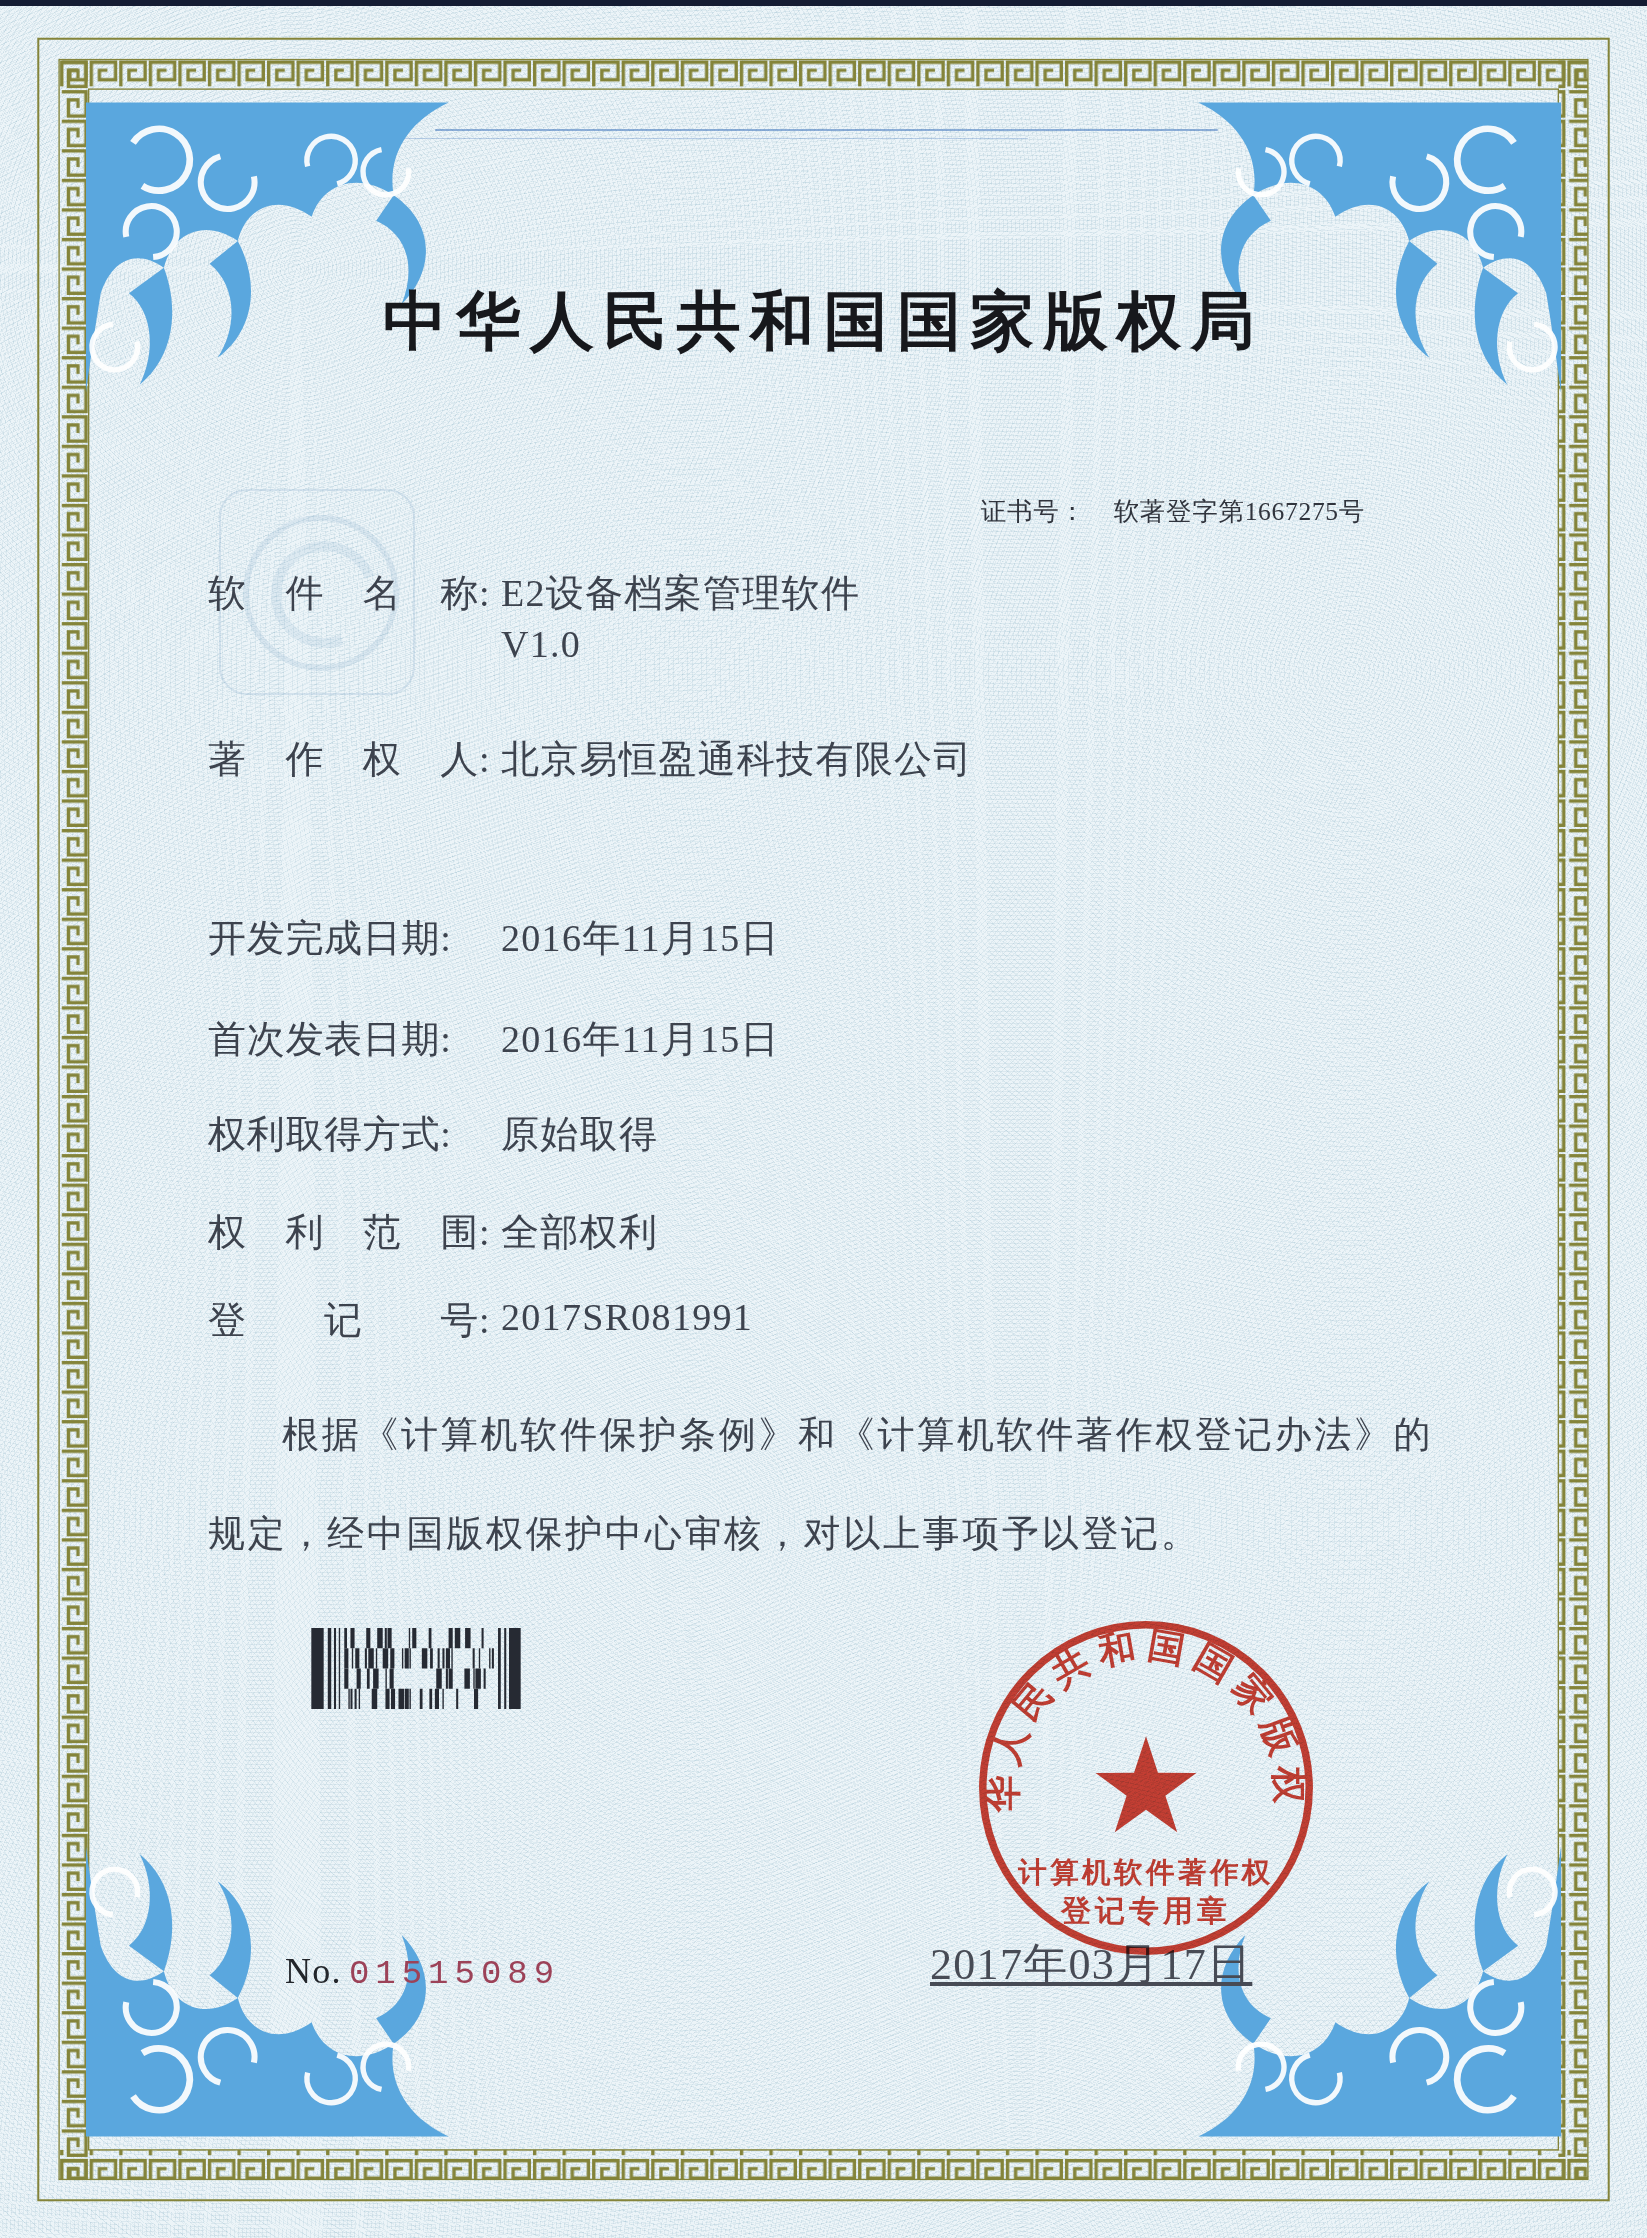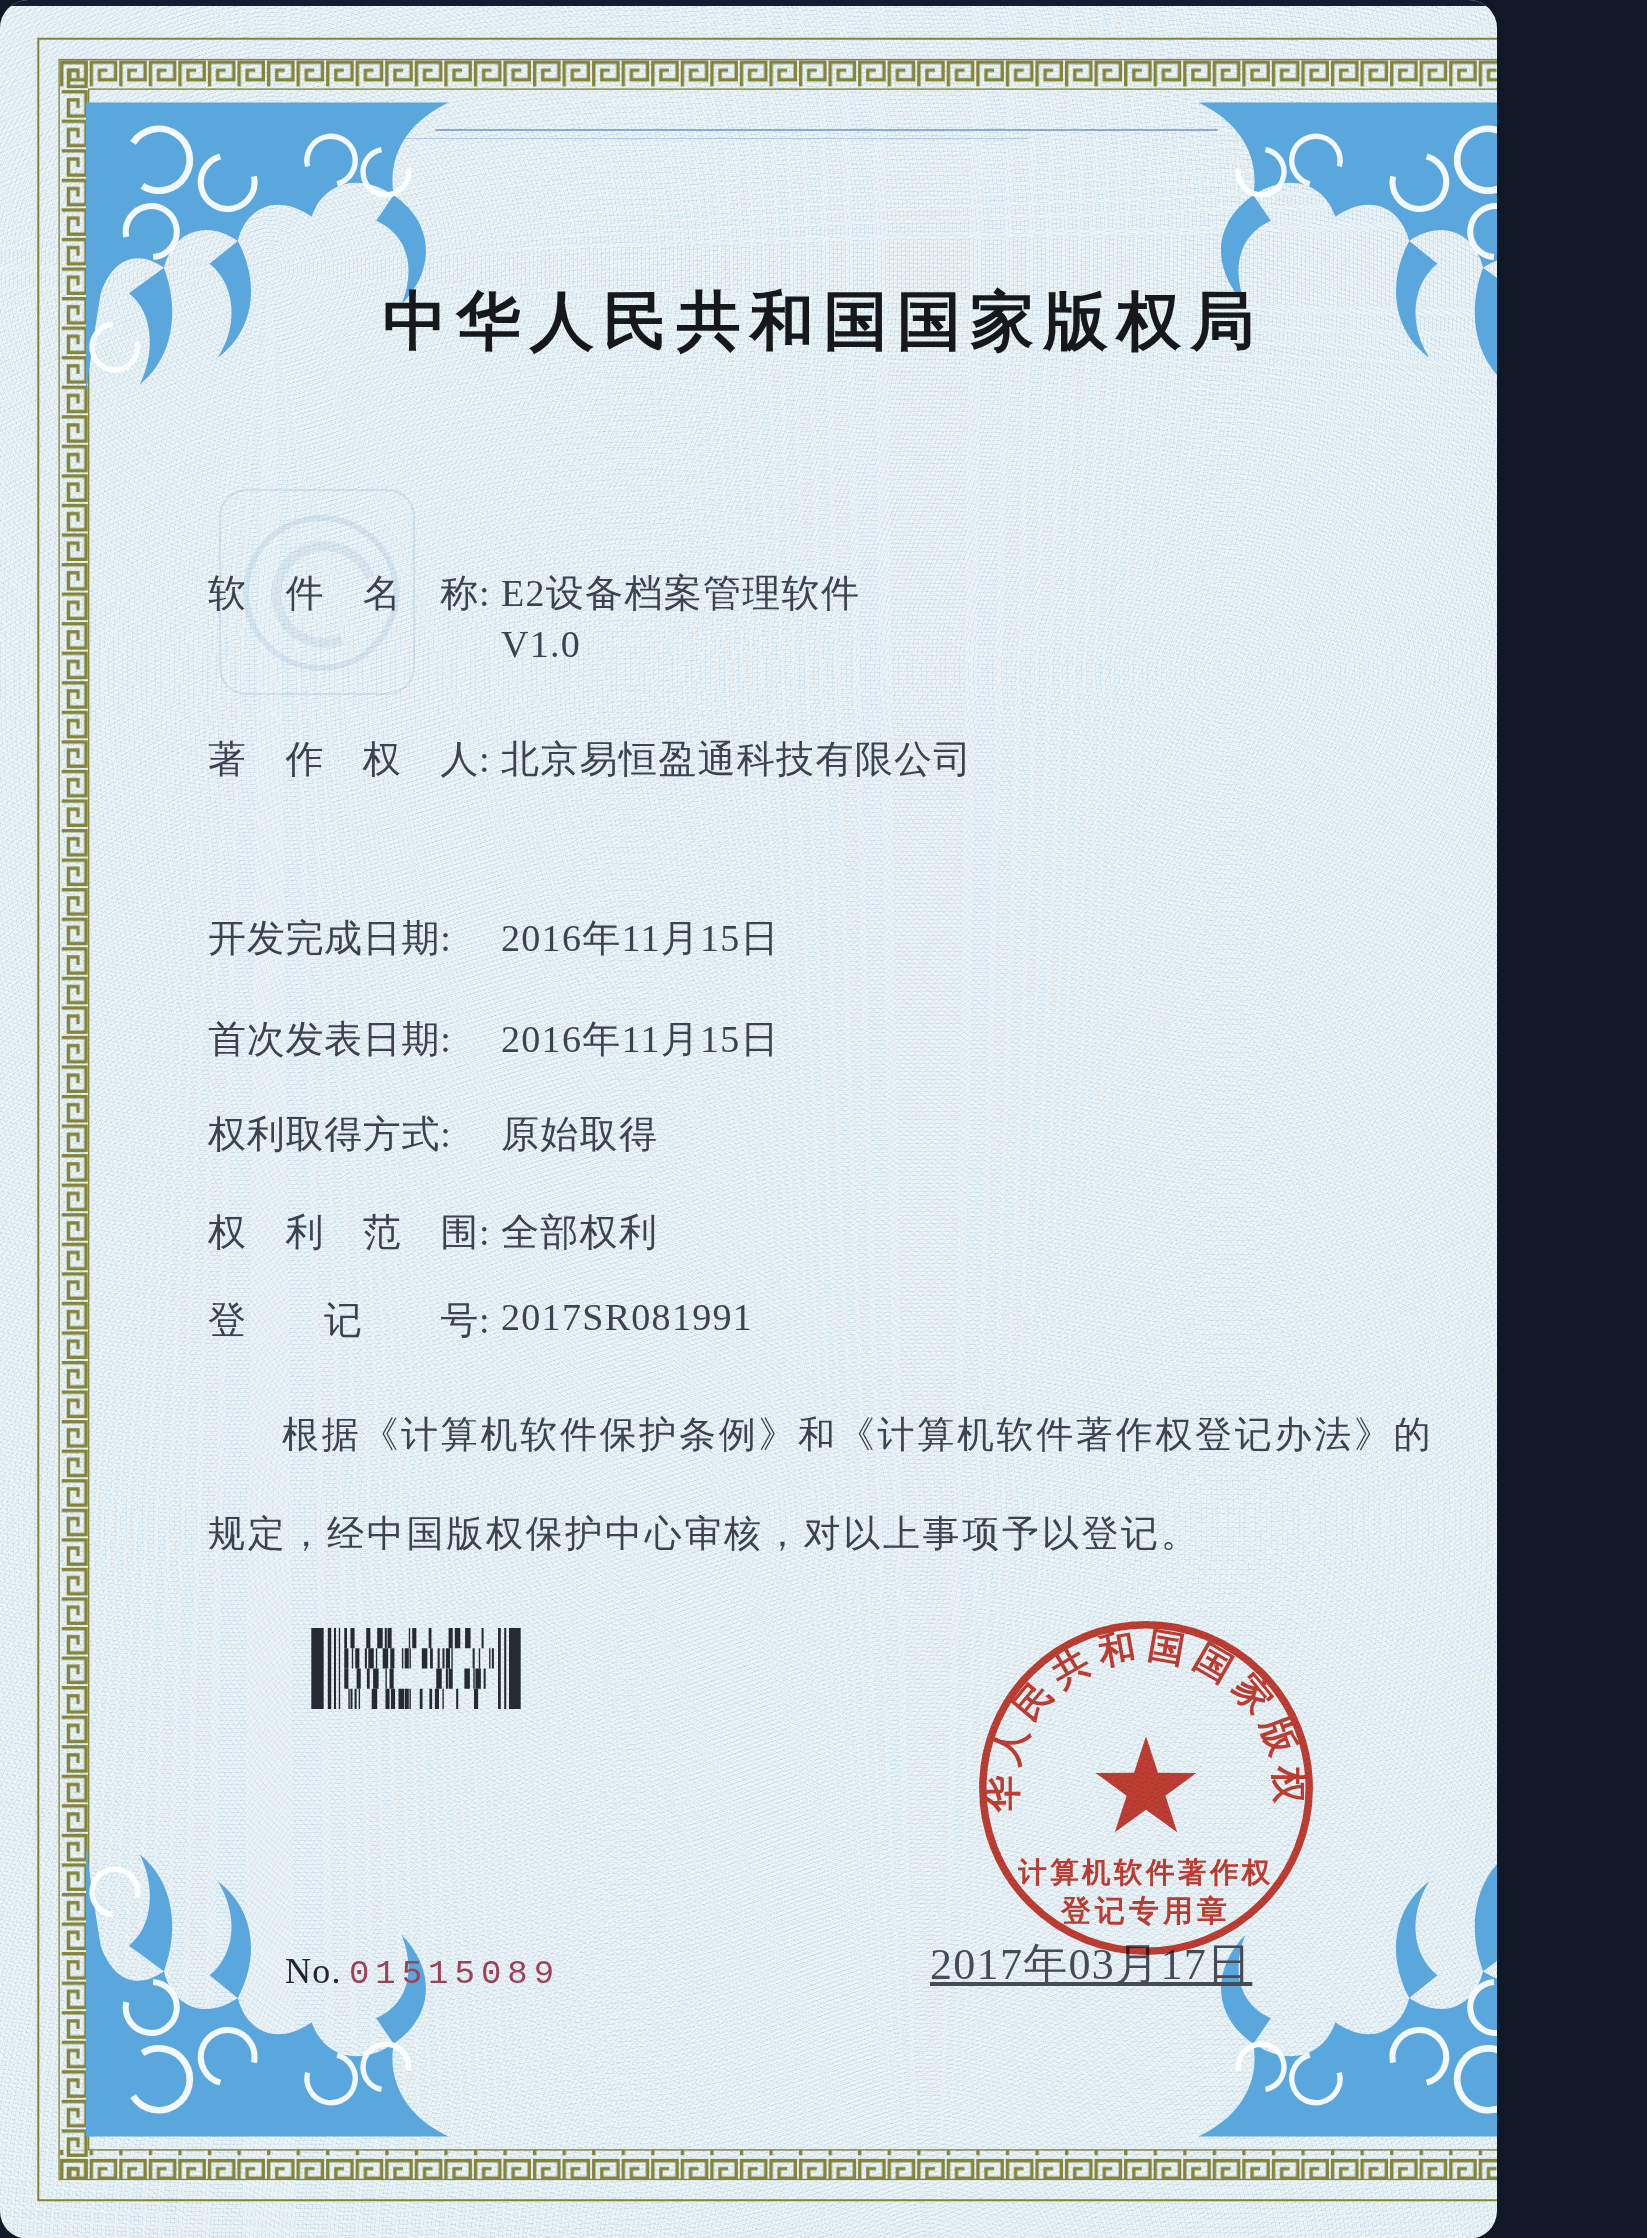--- a/index.html
+++ b/index.html
@@ -1,27 +1,26 @@
 <!DOCTYPE html>
 <html style="font-size:10.7px"><head>
 <meta charset="utf-8">
 <style>
   html,body{margin:0;padding:0;background:#101828;}
   .page{
     position:relative;
-    width:1497px;height:2239px;
+    width:1647px;height:2239px;
     overflow:hidden;
     font-family:"Liberation Serif","DejaVu Serif",serif;
     background:
       repeating-radial-gradient(circle at 18% 12%, rgba(100,150,175,.13) 0 0.7px, rgba(0,0,0,0) 0.7px 4px),
       repeating-radial-gradient(circle at 82% 30%, rgba(100,150,175,.11) 0 0.7px, rgba(0,0,0,0) 0.7px 4.7px),
       repeating-radial-gradient(circle at 42% 68%, rgba(100,160,180,.10) 0 0.7px, rgba(0,0,0,0) 0.7px 5.4px),
       repeating-radial-gradient(circle at 62% 102%, rgba(100,150,175,.12) 0 0.7px, rgba(0,0,0,0) 0.7px 4px),
       #ecf4f8;
-    border-radius: 28px;
   }
   .abs{position:absolute;}
   .scan-edge-top{top:0;left:0;right:0;height:6px;background:#141c33;}
   .fold-line-1{top:129px;left:435px;width:783px;height:2px;background:rgba(64,116,188,.55);border-radius:1.3px;}
   .fold-line-2{top:138px;left:255px;width:773px;height:1.3px;background:rgba(64,116,188,.30);border-radius:1.3px;}
 
   .frame-svg{top:0;left:0;width:1647px;height:2239px;z-index:1;}
 
   .emboss{top:489px;left:219px;width:192px;height:202px;border-radius:28px;
     border:2px solid rgba(140,175,205,.26);z-index:2;}
@@ -106,20 +105,23 @@
   <div class="abs fold-line-1"></div>
   <div class="abs fold-line-2"></div>
 
   <div class="abs emboss">
     <div class="emboss-circle"></div>
     <div class="emboss-c"></div>
   </div>
 
   <div class="abs authority">中华人民共和国国家版权局</div>
 
+  <div class="abs certno-line">
+    <span>证书号：</span><span class="gap"></span><span>软著登字第1667275号</span>
+  </div>
 
   <span class="abs f-label lx r-name">软　件　名　称:</span>
   <span class="abs f-value vx r-name">E2设备档案管理软件</span>
   <span class="abs f-value vx r-ver">V1.0</span>
 
   <span class="abs f-label lx r-author">著　作　权　人:</span>
   <span class="abs f-value vx r-author">北京易恒盈通科技有限公司</span>
 
   <span class="abs f-label lx r-dev">开发完成日期:</span>
   <span class="abs f-value vx r-dev">2016年11月15日</span>

